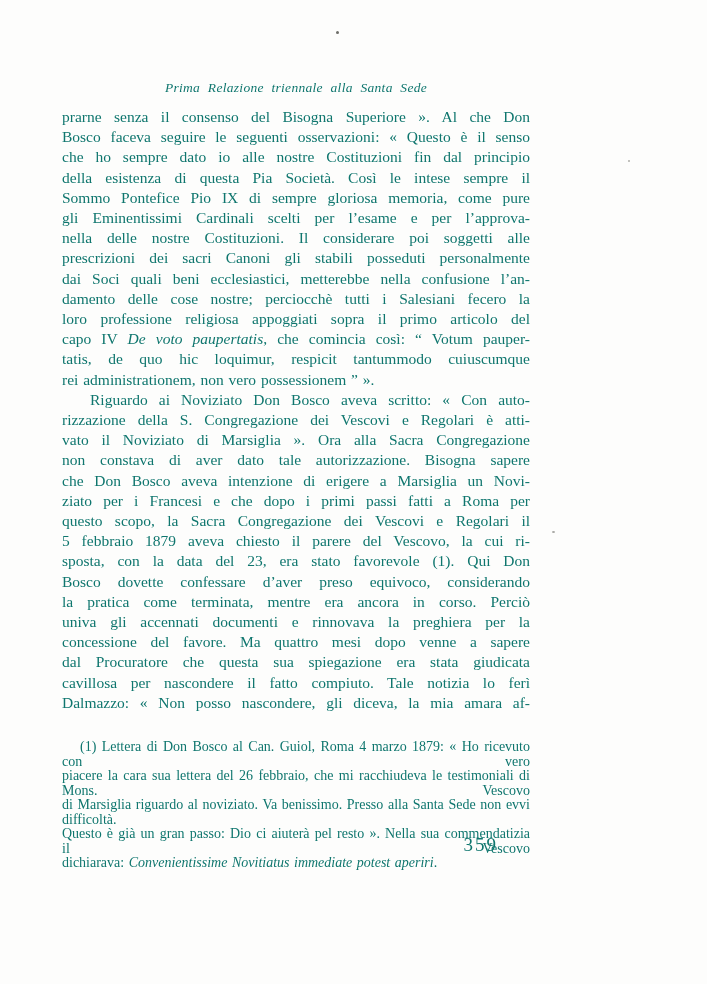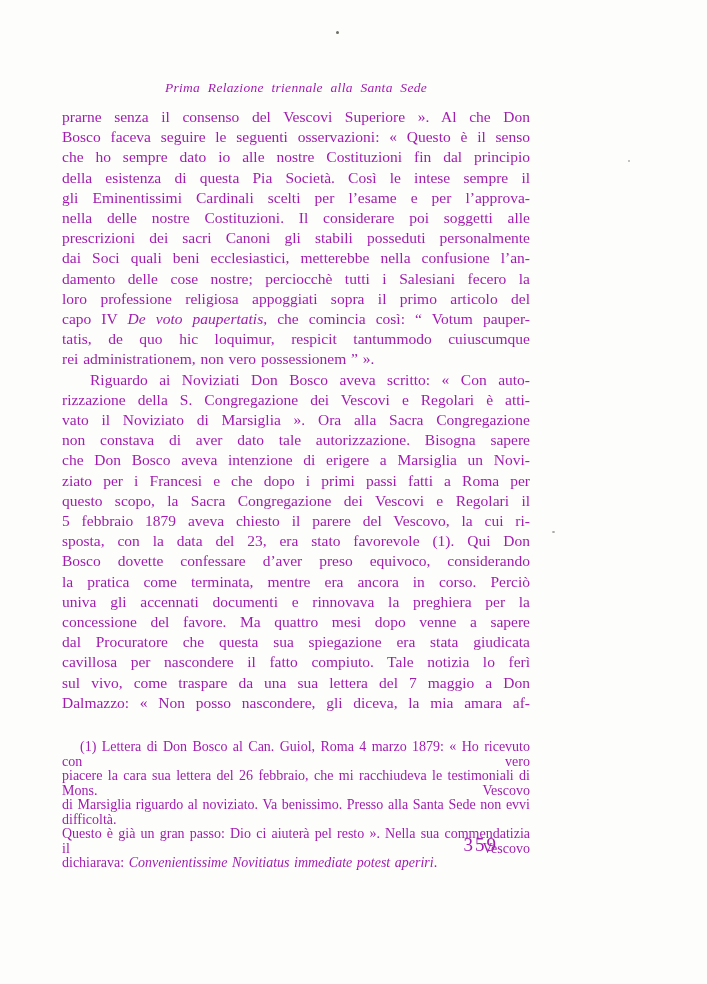--- a/index.html
+++ b/index.html
@@ -4,21 +4,21 @@
 <style>
   * { margin: 0; padding: 0; box-sizing: border-box; }
   html, body { width: 707px; height: 984px; }
   body { background: #fdfdfc; overflow: hidden; }
 
   .page {
     position: relative;
     width: 651px;
     height: 984px;
     background: #fdfdfc;
-    color: #a21caf;
+    color: #0f766e;
     font-family: "Liberation Serif", "DejaVu Serif", serif;
   }
 
   .running-header {
     position: absolute;
     left: 62px;
     top: 80px;
     width: 468px;
     text-align: center;
     font-style: italic;
@@ -86,51 +86,51 @@
 <div class="page">
 
   <div class="speck speck-1"></div>
   <div class="speck speck-2"></div>
   <div class="speck speck-3"></div>
 
   <div class="running-header">Prima Relazione triennale alla Santa Sede</div>
 
   <div class="body-text">
     <div class="para">
-        <div class="line"><span>prarne senza il consenso del Vescovi Superiore ». Al che Don</span></div>
+        <div class="line"><span>prarne senza il consenso del Bisogna Superiore ». Al che Don</span></div>
         <div class="line"><span>Bosco faceva seguire le seguenti osservazioni: « Questo è il senso</span></div>
         <div class="line"><span>che ho sempre dato io alle nostre Costituzioni fin dal principio</span></div>
         <div class="line"><span>della esistenza di questa Pia Società. Così le intese sempre il</span></div>
+        <div class="line"><span>Sommo Pontefice Pio IX di sempre gloriosa memoria, come pure</span></div>
         <div class="line"><span>gli Eminentissimi Cardinali scelti per l’esame e per l’approva-</span></div>
         <div class="line"><span>nella delle nostre Costituzioni. Il considerare poi soggetti alle</span></div>
         <div class="line"><span>prescrizioni dei sacri Canoni gli stabili posseduti personalmente</span></div>
         <div class="line"><span>dai Soci quali beni ecclesiastici, metterebbe nella confusione l’an-</span></div>
         <div class="line"><span>damento delle cose nostre; perciocchè tutti i Salesiani fecero la</span></div>
         <div class="line"><span>loro professione religiosa appoggiati sopra il primo articolo del</span></div>
         <div class="line"><span>capo IV </span><span class="it">De voto paupertatis</span><span>, che comincia così: “ Votum pauper-</span></div>
         <div class="line"><span>tatis, de quo hic loquimur, respicit tantummodo cuiuscumque</span></div>
         <div class="line no-just"><span>rei administrationem, non vero possessionem ” ».</span></div>
       </div>
     <div class="para indent-first">
-        <div class="line"><span>Riguardo ai Noviziati Don Bosco aveva scritto: « Con auto-</span></div>
+        <div class="line"><span>Riguardo ai Noviziato Don Bosco aveva scritto: « Con auto-</span></div>
         <div class="line"><span>rizzazione della S. Congregazione dei Vescovi e Regolari è atti-</span></div>
         <div class="line"><span>vato il Noviziato di Marsiglia ». Ora alla Sacra Congregazione</span></div>
         <div class="line"><span>non constava di aver dato tale autorizzazione. Bisogna sapere</span></div>
         <div class="line"><span>che Don Bosco aveva intenzione di erigere a Marsiglia un Novi-</span></div>
         <div class="line"><span>ziato per i Francesi e che dopo i primi passi fatti a Roma per</span></div>
         <div class="line"><span>questo scopo, la Sacra Congregazione dei Vescovi e Regolari il</span></div>
         <div class="line"><span>5 febbraio 1879 aveva chiesto il parere del Vescovo, la cui ri-</span></div>
         <div class="line"><span>sposta, con la data del 23, era stato favorevole (1). Qui Don</span></div>
         <div class="line"><span>Bosco dovette confessare d’aver preso equivoco, considerando</span></div>
         <div class="line"><span>la pratica come terminata, mentre era ancora in corso. Perciò</span></div>
         <div class="line"><span>univa gli accennati documenti e rinnovava la preghiera per la</span></div>
         <div class="line"><span>concessione del favore. Ma quattro mesi dopo venne a sapere</span></div>
         <div class="line"><span>dal Procuratore che questa sua spiegazione era stata giudicata</span></div>
         <div class="line"><span>cavillosa per nascondere il fatto compiuto. Tale notizia lo ferì</span></div>
-        <div class="line"><span>sul vivo, come traspare da una sua lettera del 7 maggio a Don</span></div>
         <div class="line"><span>Dalmazzo: « Non posso nascondere, gli diceva, la mia amara af-</span></div>
       </div>
   </div>
 
   <div class="footnote">
       <div class="line"><span>(1) Lettera di Don Bosco al Can. Guiol, Roma 4 marzo 1879: « Ho ricevuto con vero</span></div>
       <div class="line"><span>piacere la cara sua lettera del 26 febbraio, che mi racchiudeva le testimoniali di Mons. Vescovo</span></div>
       <div class="line"><span>di Marsiglia riguardo al noviziato. Va benissimo. Presso alla Santa Sede non evvi difficoltà.</span></div>
       <div class="line"><span>Questo è già un gran passo: Dio ci aiuterà pel resto ». Nella sua commendatizia il Vescovo</span></div>
       <div class="line no-just"><span>dichiarava: </span><span class="it">Convenientissime Novitiatus immediate potest aperiri</span><span>.</span></div>

